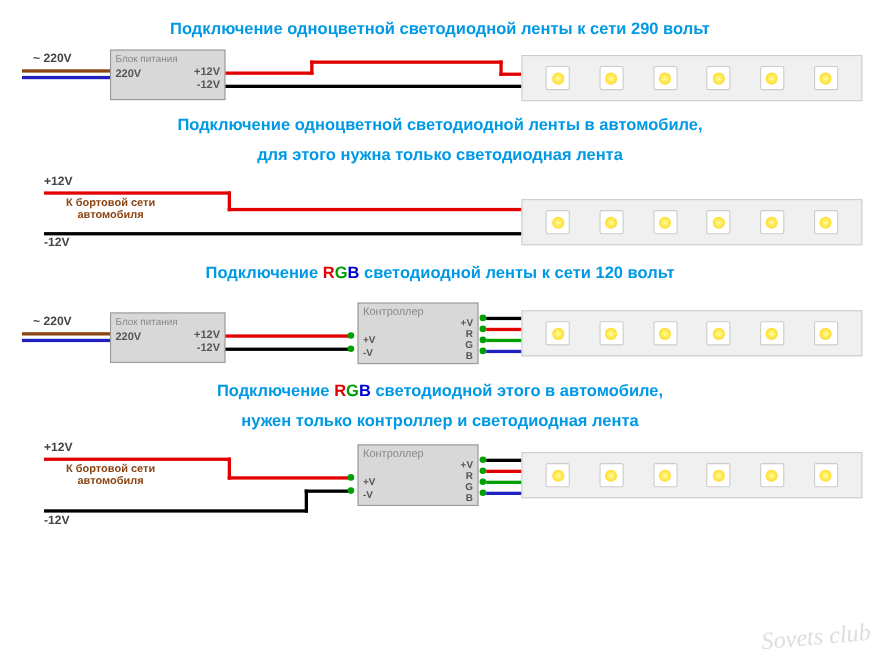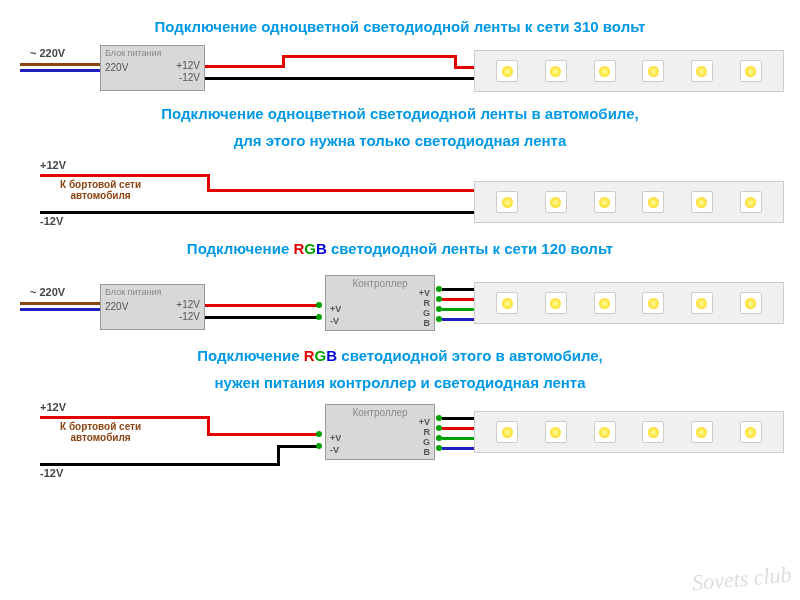--- a/index.html
+++ b/index.html
@@ -4,43 +4,43 @@
 <style>
 *{margin:0;padding:0;box-sizing:border-box}
 body{width:800px;height:600px;background:#fff;font-family:Arial,sans-serif;position:relative;overflow:hidden}
 .title{color:#0099e5;font-weight:bold;font-size:15px;text-align:center;margin:10px 0}
 .title .rgb-r{color:#e30000}
 .title .rgb-g{color:#00a000}
 .title .rgb-b{color:#0000d0}
 .row{position:relative;height:70px;margin-bottom:5px}
 .psu{position:absolute;width:105px;height:46px;background:#d8d8d8;border:1px solid #999}
 .psu-label{font-size:9px;color:#888;padding:2px 4px}
-.psu-v{font-size:10px;color:#555;font-weight:normal;position:absolute}
+.psu-v{font-size:10px;color:#555;font-weight:bold;position:absolute}
 .controller{position:absolute;width:110px;height:56px;background:#d8d8d8;border:1px solid #999}
-.ctrl-label{font-size:10px;color:#888;padding:2px 4px;text-align:center}
+.ctrl-label{font-size:10px;color:#888;padding:2px 4px;text-align:left}
 .wire{position:absolute;height:3px}
 .wire-v{position:absolute;width:3px}
 .red{background:#e30000}
 .black{background:#000}
 .brown{background:#8b4513}
 .blue{background:#2020c0}
 .green{background:#00a000}
 .label{position:absolute;font-size:11px;font-weight:bold;color:#444}
 .label-brown{color:#8b4513;font-size:10px}
 .strip{position:absolute;height:42px;background:#f0f0f0;border:1px solid #ccc;display:flex;align-items:center;justify-content:space-around;padding:0 8px}
 .led{width:22px;height:22px;background:#fff;border:1px solid #ccc;border-radius:2px;display:flex;align-items:center;justify-content:center}
 .led-dot{width:11px;height:11px;background:radial-gradient(circle,#ffff99,#ffcc00);border-radius:50%}
 .dot{width:6px;height:6px;border-radius:50%;position:absolute}
 .watermark{position:absolute;right:8px;bottom:8px;font-size:22px;color:#ddd;font-style:italic;font-family:cursive;transform:rotate(-5deg)}
 .pin-lbl{position:absolute;font-size:9px;color:#555;font-weight:bold}
 </style>
 </head>
 <body>
 
-<div class="title" style="margin-top:18px">Подключение одноцветной светодиодной ленты к сети 310 вольт</div>
+<div class="title" style="margin-top:18px">Подключение одноцветной светодиодной ленты к сети 290 вольт</div>
 <div class="row" style="height:55px">
   <div class="wire brown" style="left:20px;top:18px;width:80px"></div>
   <div class="wire blue" style="left:20px;top:24px;width:80px"></div>
   <div class="label" style="left:30px;top:2px">~ 220V</div>
   <div class="psu" style="left:100px;top:0px">
     <div class="psu-label">Блок питания</div>
     <div class="psu-v" style="left:4px;top:16px">220V</div>
     <div class="psu-v" style="right:4px;top:14px">+12V</div>
     <div class="psu-v" style="right:4px;top:26px">-12V</div>
   </div>
@@ -157,21 +157,21 @@
       </div>
     <div class="led">
         <div class="led-dot"></div>
       </div>
   </div>
 </div>
 
 <div class="title" style="margin-top:2px">
   <span>Подключение </span><span class="rgb-r">R</span><span class="rgb-g">G</span><span class="rgb-b">B</span><span> светодиодной этого в автомобиле,</span>
 </div>
-<div class="title" style="margin-top:0">нужен питания контроллер и светодиодная лента</div>
+<div class="title" style="margin-top:0">нужен только контроллер и светодиодная лента</div>
 <div class="row" style="height:85px">
   <div class="label" style="left:40px;top:0">+12V</div>
   <div class="wire red" style="left:40px;top:15px;width:170px"></div>
   <div class="wire-v red" style="left:207px;top:15px;height:20px"></div>
   <div class="wire red" style="left:207px;top:32px;width:113px"></div>
   <div class="label label-brown" style="left:60px;top:20px;white-space:pre-line;text-align:center">К бортовой сети
 автомобиля</div>
   <div class="wire black" style="left:40px;top:62px;width:240px"></div>
   <div class="wire-v black" style="left:277px;top:44px;height:21px"></div>
   <div class="wire black" style="left:277px;top:44px;width:43px"></div>

